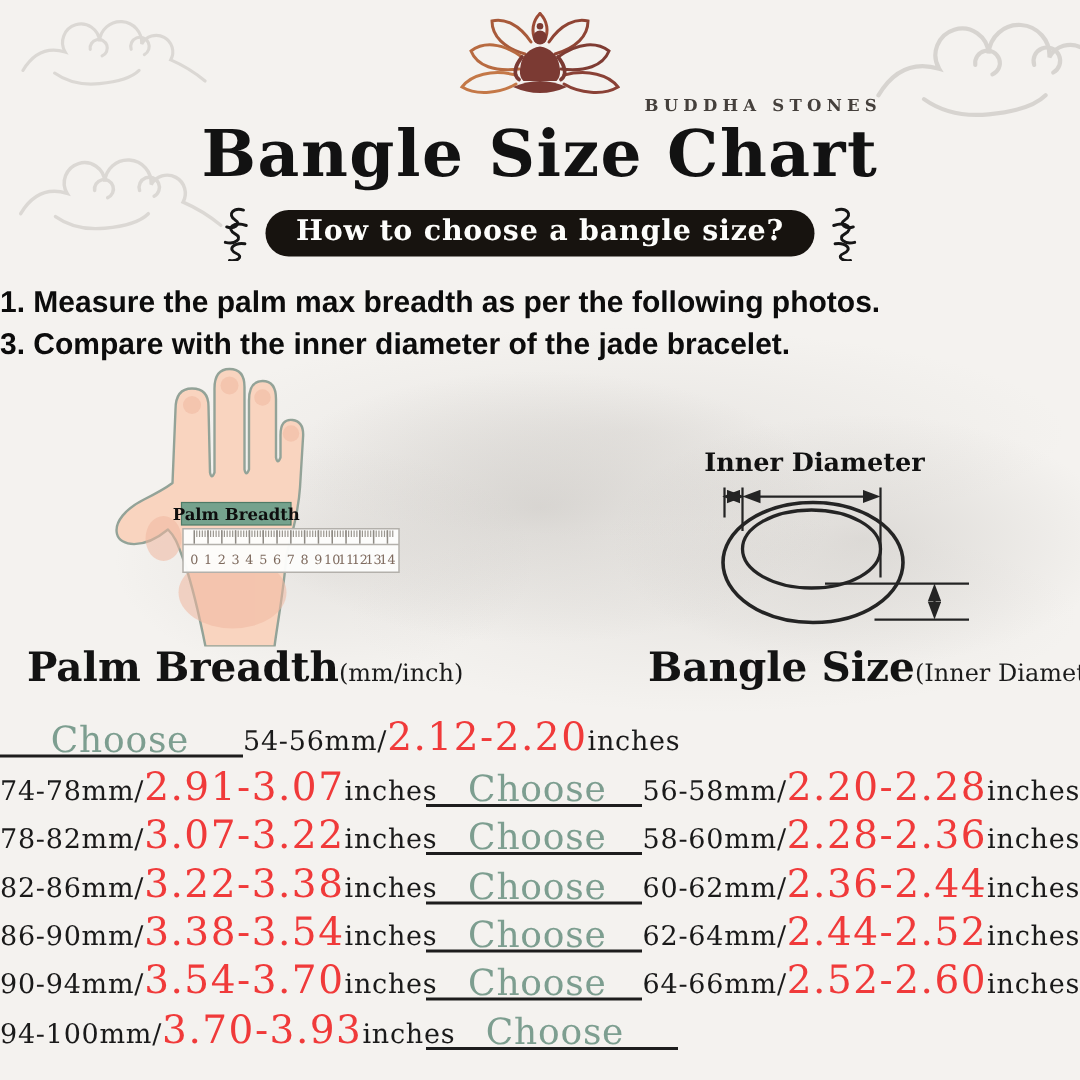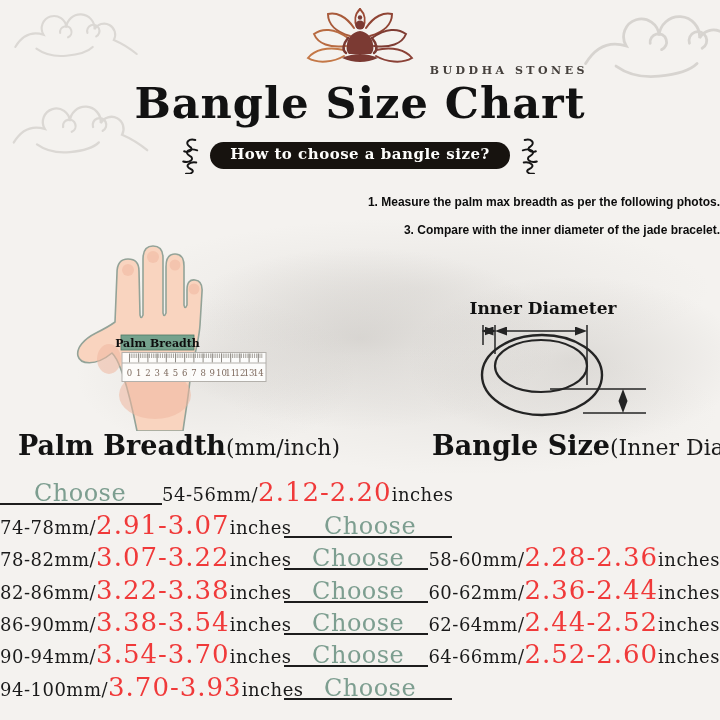--- a/index.html
+++ b/index.html
@@ -20,33 +20,33 @@
 
   
   .logo{left:300px;top:6px;width:120px;height:62px;}
   .brand-name{left:0;top:64px;width:588px;text-align:right;
     font-size:11px;font-weight:700;letter-spacing:3.5px;color:#45403c;}
   .page-title{left:0;top:78px;width:720px;text-align:center;
     font-size:43px;font-weight:700;letter-spacing:1px;color:#121212;}
   .banner-row{left:0;top:136px;width:720px;display:flex;justify-content:center;
     align-items:center;gap:10px;}
   .pill{background:#17130f;color:#fdfdfb;border-radius:20px;padding:3px 20px 6px;
-    font-size:15px;font-weight:700;letter-spacing:.5px;}
-  .instructions{left:0;top:188px;width:720px;text-align:right;
-    font-family:"Liberation Sans", sans-serif;font-weight:700;font-size:12px;
+    font-size:19px;font-weight:700;letter-spacing:.5px;}
+  .instructions{left:0;top:188px;width:720px;text-align:left;
+    font-family:"Liberation Sans", sans-serif;font-weight:700;font-size:20px;
     line-height:28px;color:#0c0c0c;}
 
   
   .hand-fig{left:73px;top:243px;width:218px;height:188px;}
   .bangle-fig{left:438px;top:288px;width:252px;height:146px;}
 
   
   .col-header{position:absolute;text-align:center;white-space:nowrap;z-index:1;}
   .col-header .hd-main{font-size:27px;font-weight:700;color:#131313;}
-  .col-header .hd-sub{font-size:22px;font-weight:400;color:#1b1b1b;}
+  .col-header .hd-sub{font-size:16px;font-weight:400;color:#1b1b1b;}
   .hd-left{left:18px;top:430px;width:276px;}
   .hd-right{left:432px;top:430px;width:280px;}
 
   
   .size-table{left:0;top:473px;width:720px;}
   .t-row{height:32.4px;display:flex;align-items:flex-end;position:relative;}
   .cell-left{width:290px;text-align:right;white-space:nowrap;line-height:1;}
   .cell-mid{width:160px;position:relative;text-align:center;line-height:1;}
   .cell-right{flex:1;text-align:left;white-space:nowrap;line-height:1;padding-left:2px;}
   .mm{font-size:18px;letter-spacing:.5px;color:#1a1a1a;}
@@ -212,20 +212,21 @@
 <div class="layer size-table">
 
   <div class="t-row">
     <div class="cell-mid"><span class="mid-line"></span><a class="choose">Choose</a></div>
     <div class="cell-right"><span class="mm">54-56mm/</span><span class="red">2.12-2.20</span><span class="unit">inches</span></div>
   </div>
 
   <div class="t-row">
     <div class="cell-left"><span class="mm">74-78mm/</span><span class="red">2.91-3.07</span><span class="unit">inches</span></div>
     <div class="cell-mid"><span class="mid-line"></span><a class="choose">Choose</a></div>
+    <div class="cell-right"><span class="mm">56-58mm/</span><span class="red">2.20-2.28</span><span class="unit">inches</span></div>
   </div>
 
   <div class="t-row">
     <div class="cell-left"><span class="mm">78-82mm/</span><span class="red">3.07-3.22</span><span class="unit">inches</span></div>
     <div class="cell-mid"><span class="mid-line"></span><a class="choose">Choose</a></div>
     <div class="cell-right"><span class="mm">58-60mm/</span><span class="red">2.28-2.36</span><span class="unit">inches</span></div>
   </div>
 
   <div class="t-row">
     <div class="cell-left"><span class="mm">82-86mm/</span><span class="red">3.22-3.38</span><span class="unit">inches</span></div>

